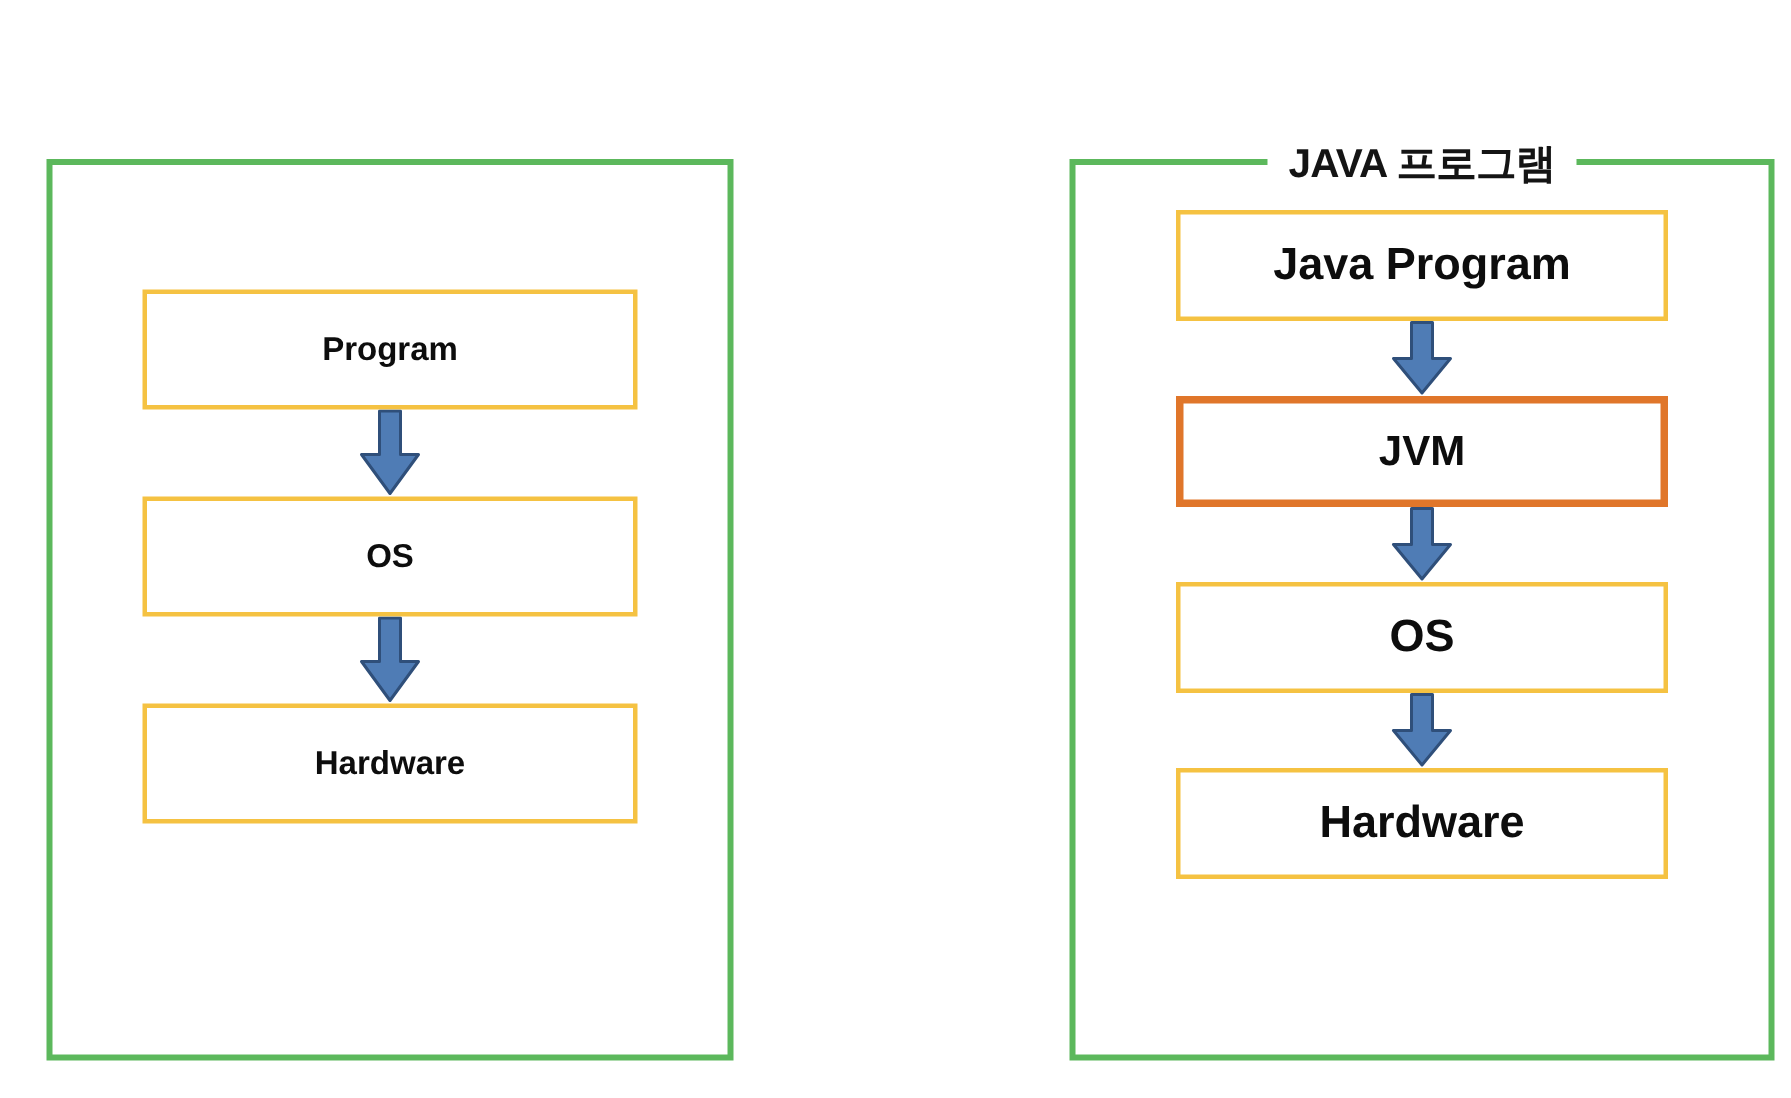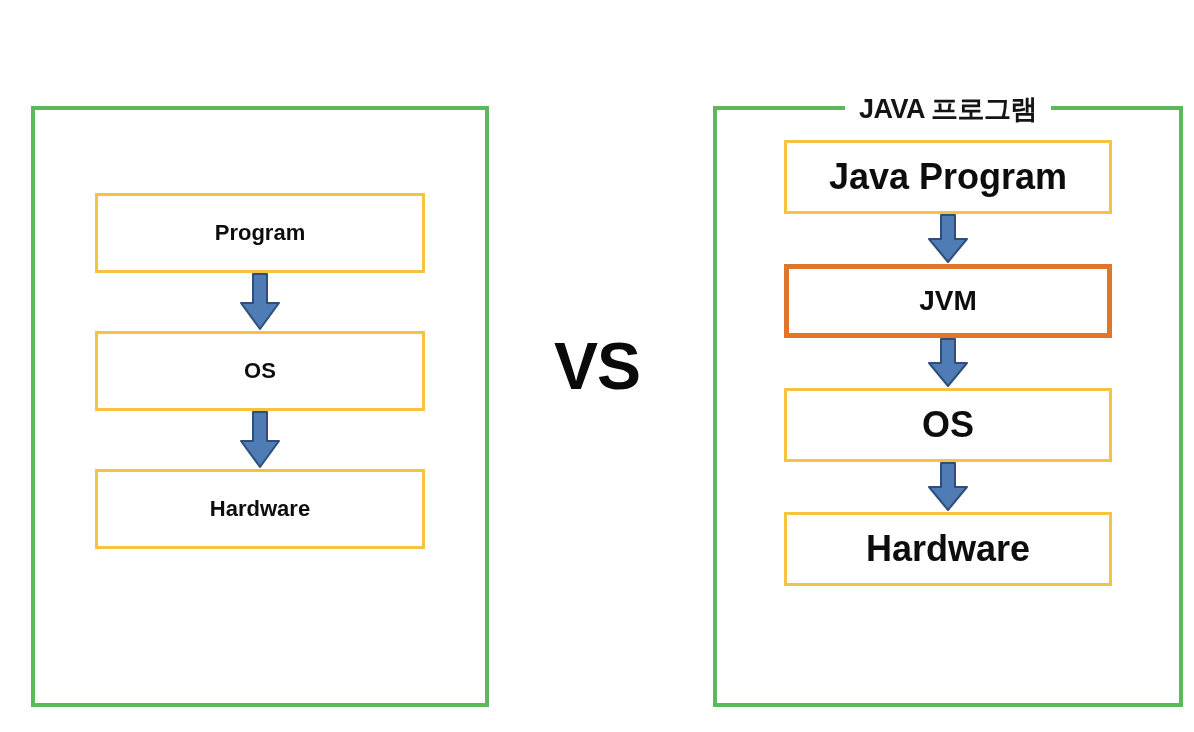--- a/index.html
+++ b/index.html
@@ -70,21 +70,21 @@
   }
   .node.accent {
     border: 5px solid #e0762a;
     align-items: center;
   }
 
   
   #stack-left .node  { width: 330px; height: 80px; font-size: 22px; }
   
   #stack-right .node { width: 328px; height: 74px; font-size: 28px; }
-  #stack-right .node.big { font-size: 36px; }
+  #stack-right .node.big { font-size: 30px; }
 
   
   .arrow {
     position: relative;
     width: 44px;
   }
   #stack-left .arrow  { height: 58px; }
   #stack-right .arrow { height: 50px; }
 
   .arrow svg { display: block; width: 100%; height: 100%; }
@@ -132,21 +132,20 @@
         </svg>
       </div>
 
       <div class="node">
         <span>Hardware</span>
       </div>
 
     </div>
   </div>
 
-  <div id="vs-label">VS</div>
 
   <div class="panel" id="panel-right">
     <div class="panel-title">JAVA 프로그램</div>
 
     <div class="stack" id="stack-right">
 
       <div class="node big">
         <span>Java Program</span>
       </div>
 

